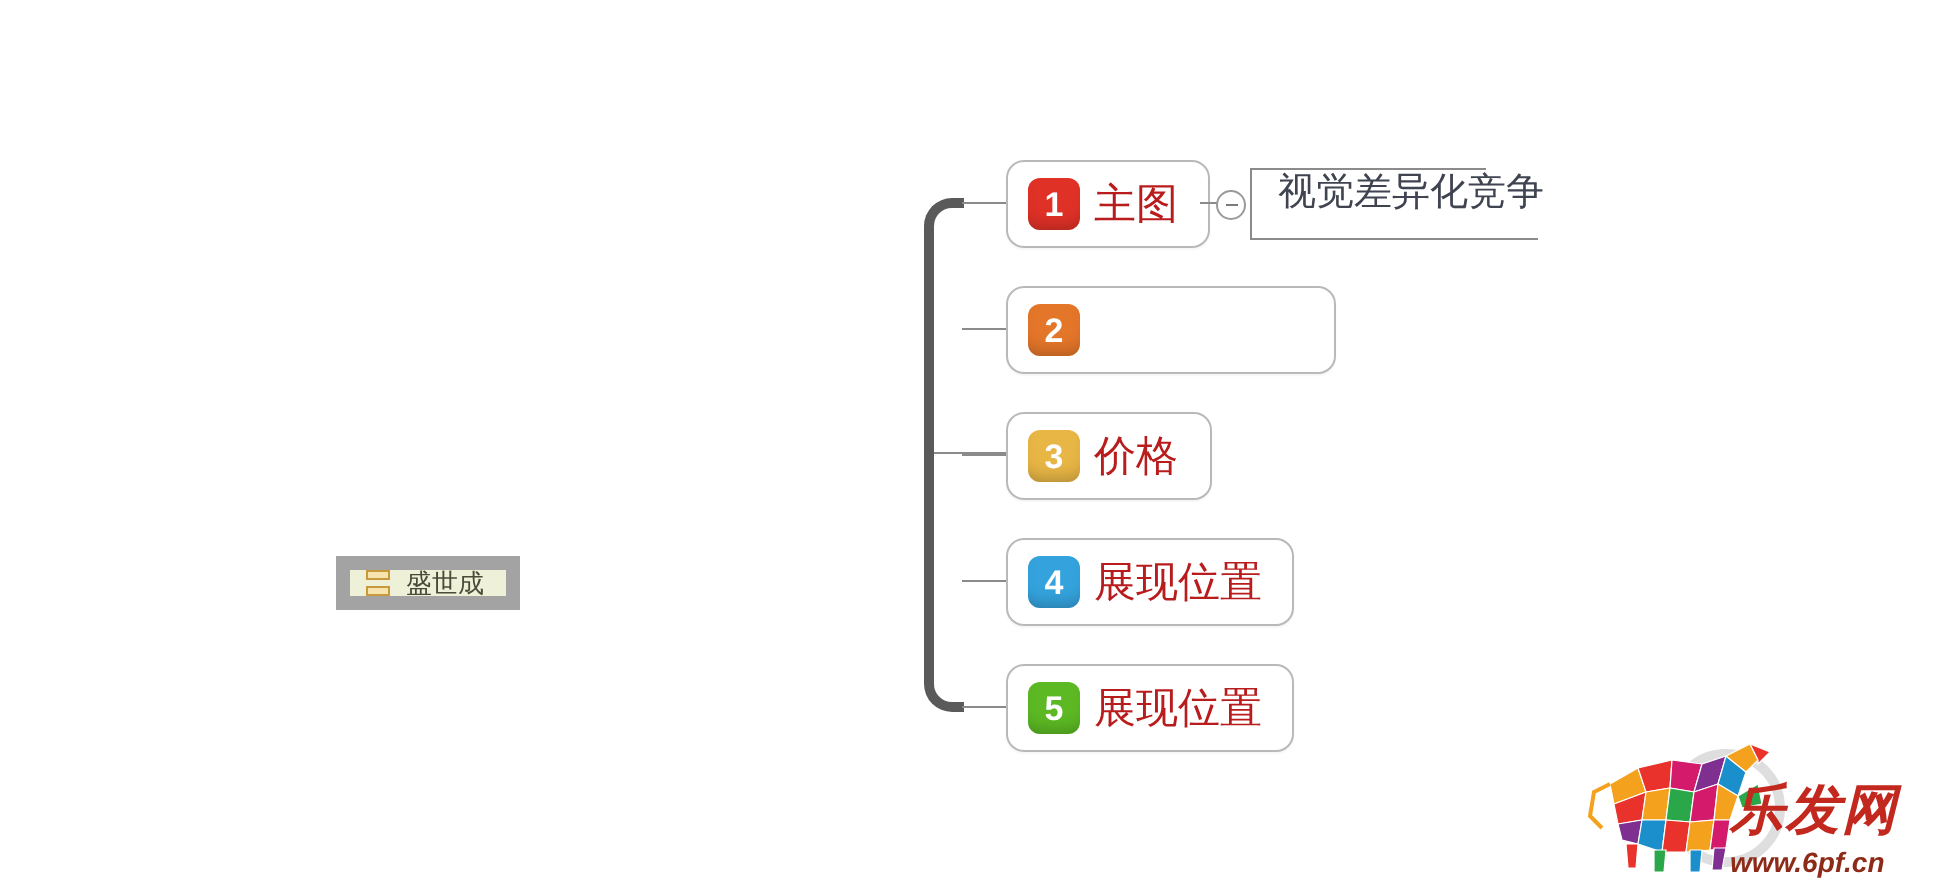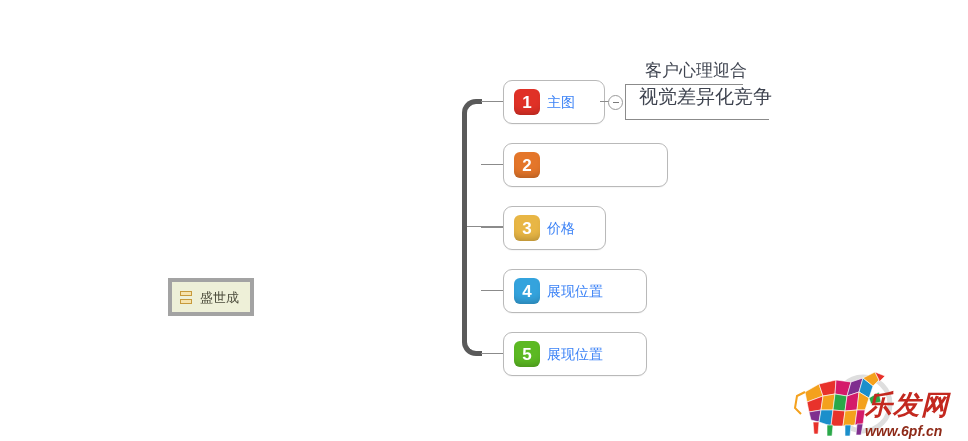--- a/index.html
+++ b/index.html
@@ -41,25 +41,25 @@
     letter-spacing: 1px;
     line-height: 1;
     white-space: nowrap;
   }
 
   
   .owner-badge {
     position: absolute;
     left: 168px;
     top: 278px;
-    height: 38px;
+    height: 27px;
     padding: 0 11px 0 8px;
     box-sizing: border-box;
     background: #eef0d8;
-    border: 4px solid #a3a3a3;
+    border: 7px solid #a3a3a3;
     display: flex;
     align-items: center;
     gap: 8px;
   }
   .owner-icon {
     width: 12px;
     height: 13px;
     display: flex;
     flex-direction: column;
     justify-content: space-between;
@@ -133,22 +133,22 @@
     font-size: 17px;
     font-weight: bold;
     display: flex;
     align-items: center;
     justify-content: center;
     line-height: 1;
   }
   .node-label {
     margin-left: 7px;
     margin-right: 13px;
-    font-size: 14px;
-    color: #3b82f6;
+    font-size: 21px;
+    color: #b91c1c;
     line-height: 1;
     white-space: nowrap;
   }
 
   
   .toggle {
     position: absolute;
     left: 608px;
     top: 95px;
     width: 13px;
@@ -261,21 +261,20 @@
 
   <div class="toggle-stub"></div>
   <div class="toggle">
     <span class="minus"></span>
   </div>
 
   <div class="sub-vline"></div>
   <div class="sub-hline" style="left:625px; top:84px; width:118px;"></div>
   <div class="sub-hline" style="left:625px; top:119px; width:144px;"></div>
 
-  <div class="sub-label" style="left:645px; top:62px;">客户心理迎合</div>
   <div class="sub-label" style="left:639px; top:87px; font-size:19px;">视觉差异化竞争</div>
 
   <div class="node" style="left:503px; top:143px; width:165px;">
     <span class="num" style="background: linear-gradient(rgb(228, 118, 42), rgb(228, 118, 42)); box-shadow: rgba(0, 0, 0, 0.28) 0px -7px 9px -6px inset;">2</span>
   </div>
 
   <div class="node" style="left:503px; top:206px; width:103px;">
     <span class="num" style="background: linear-gradient(rgb(232, 182, 69), rgb(232, 182, 69)); box-shadow: rgba(0, 0, 0, 0.28) 0px -7px 9px -6px inset;">3</span>
     <span class="node-label">价格</span>
   </div>

